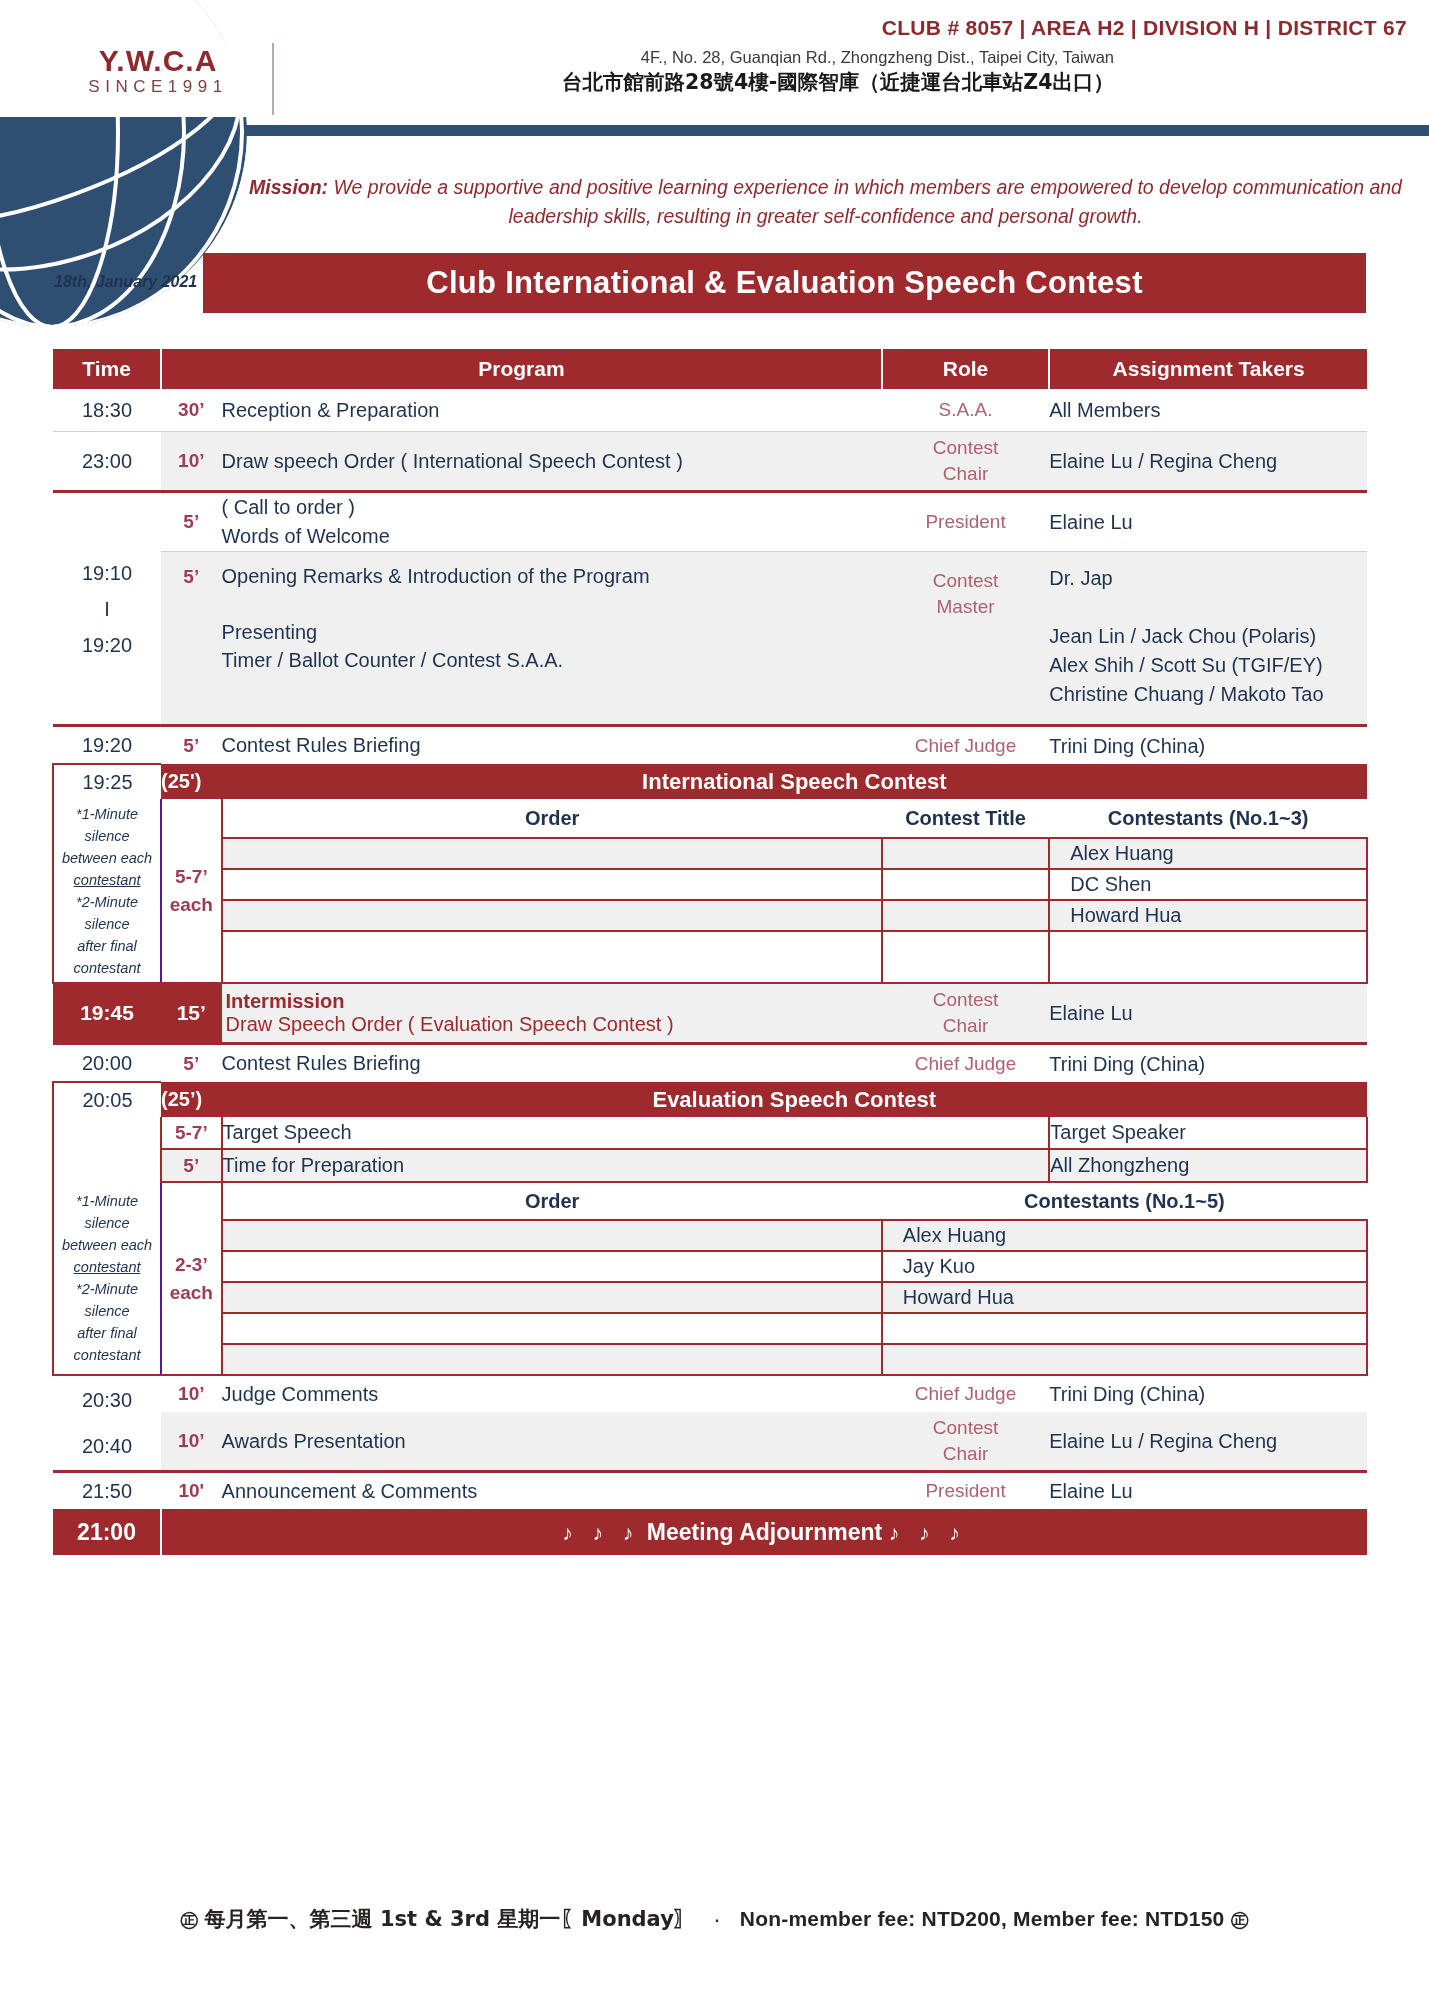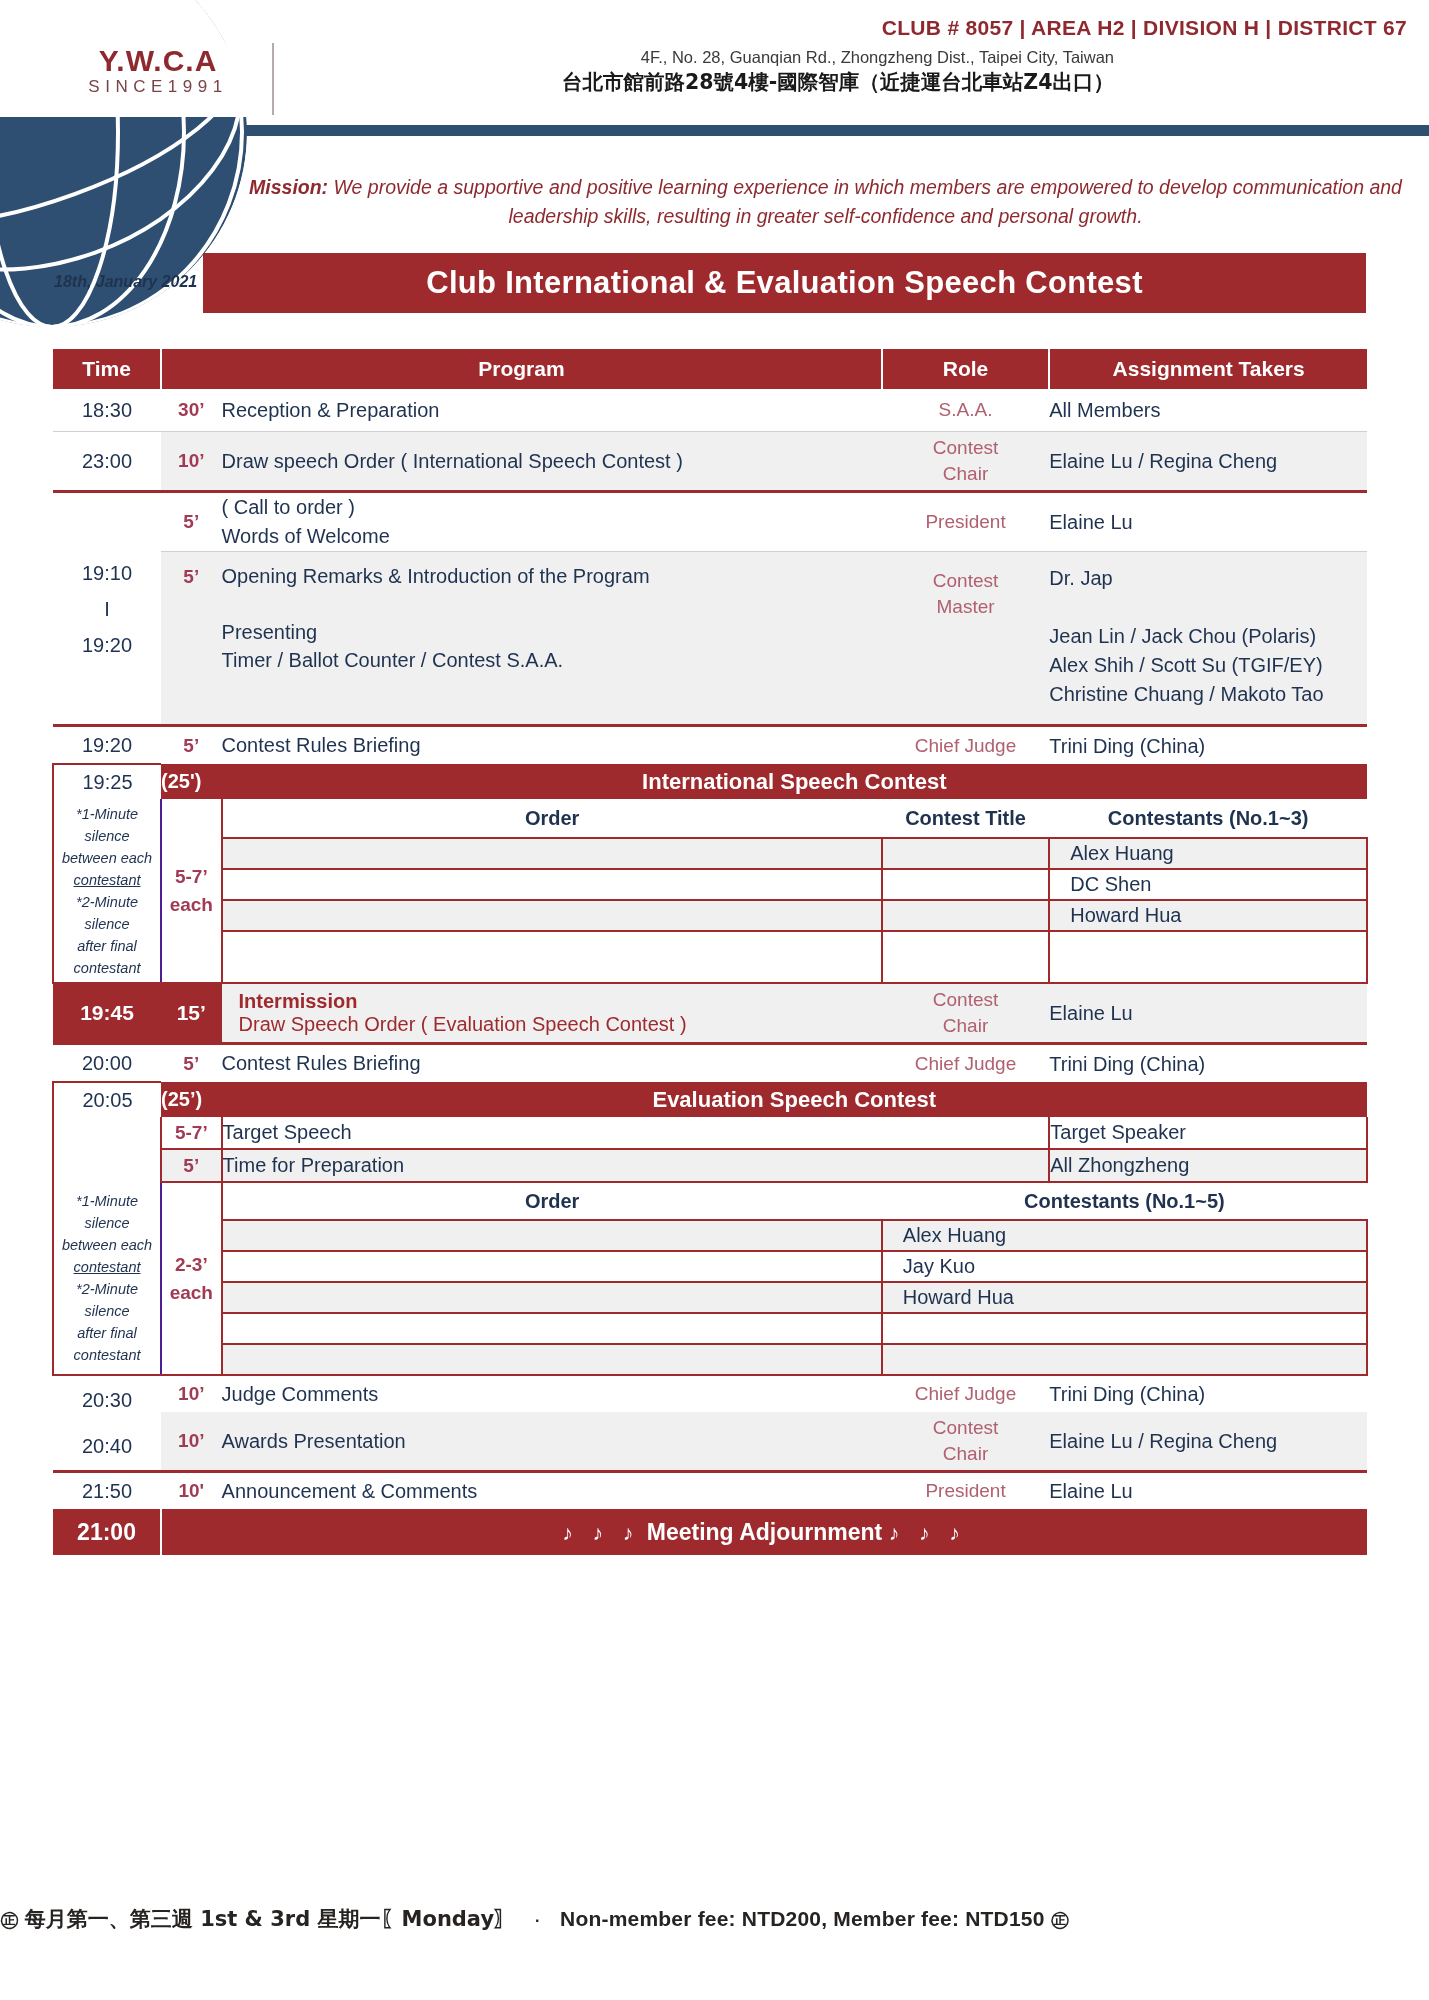--- a/index.html
+++ b/index.html
@@ -68,21 +68,21 @@
      border-left:2px solid #9e2a2e;border-right:2px solid #4c1d95;}
   .notecell u{text-decoration:underline;}
   .cbox{border:2px solid #9e2a2e;height:29px;}
   .cbox.pad{padding-left:20px;font-size:20px;text-align:left;}
   .interm .t1{font-weight:bold;font-size:20px;color:#9e2a2e;}
   .interm .t2{font-size:20px;color:#9e2a2e;}
   .redcell{background:#9e2a2e;color:#fff;font-weight:bold;font-size:21px;text-align:center;}
   .adj{background:#9e2a2e;color:#fff;font-weight:bold;font-size:23px;text-align:center;height:46px;}
   .adj .note{font-size:21px;letter-spacing:7px;}
   
-  .footer{position:absolute;left:0;top:1905px;width:1429px;text-align:left;
+  .footer{position:absolute;left:0;top:1905px;width:1429px;text-align:center;
      font-weight:bold;font-size:21px;color:#262321;white-space:nowrap;}
   .footer .cjk{font-family:"DejaVu Sans","Liberation Sans",sans-serif;}
   .footer .mark{font-size:19px;}
   .footer .sep{padding:0 14px;font-size:16px;}
   .footer .fee{letter-spacing:.2px;}
 </style>
 </head>
 <body>
 
 <div class="header">
@@ -252,21 +252,21 @@
   </tr>
   <tr>
     <td class="cbox" style="height:50px"></td>
     <td class="cbox"></td>
     <td class="cbox pad"></td>
   </tr>
 
   <tr class="interm thickline">
     <td class="redcell" style="height:58px">19:45</td>
     <td class="redcell">15’</td>
-    <td class="shade" style="padding-left:17px">
+    <td class="shade" style="padding-left:4px">
       <div class="t1">Intermission</div>
       <div class="t2">Draw Speech Order ( Evaluation Speech Contest )</div>
     </td>
     <td class="role shade" style="white-space:pre-line">Contest
 Chair</td>
     <td class="take shade">Elaine Lu</td>
   </tr>
 
   <tr>
     <td class="time" style="height:36px">20:00</td>

